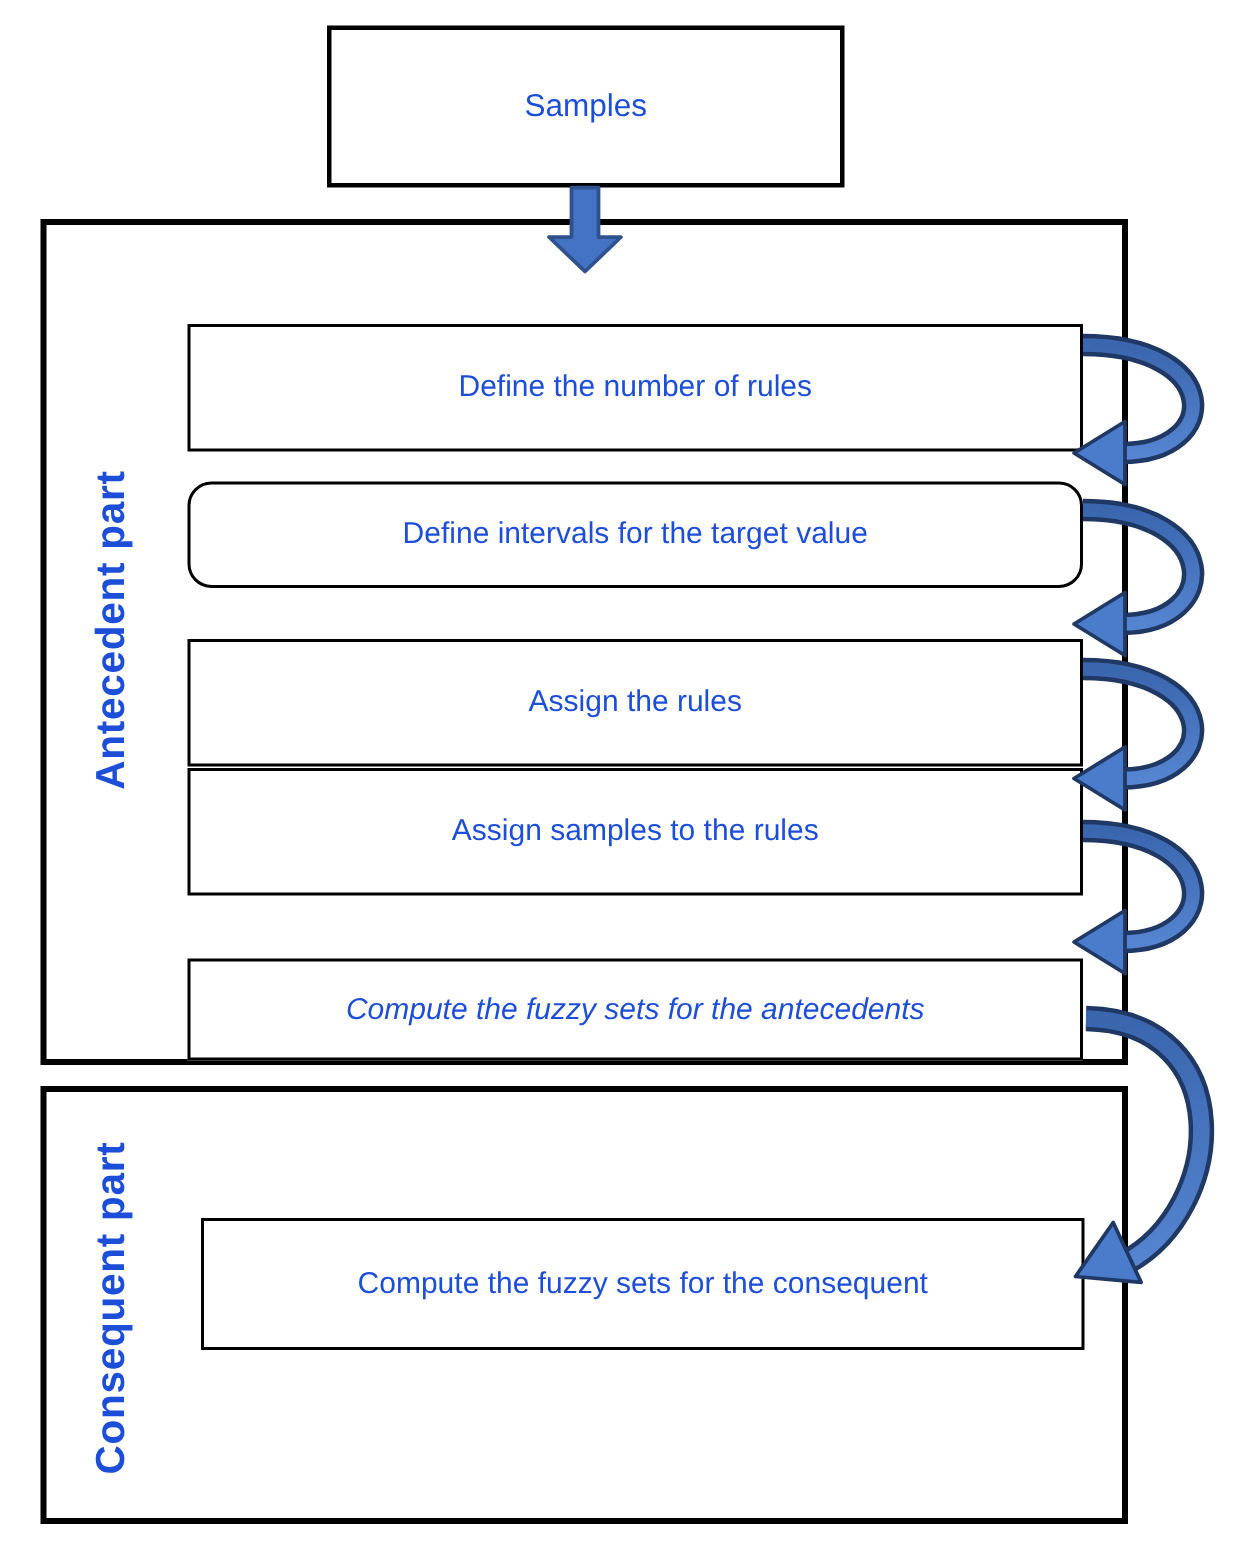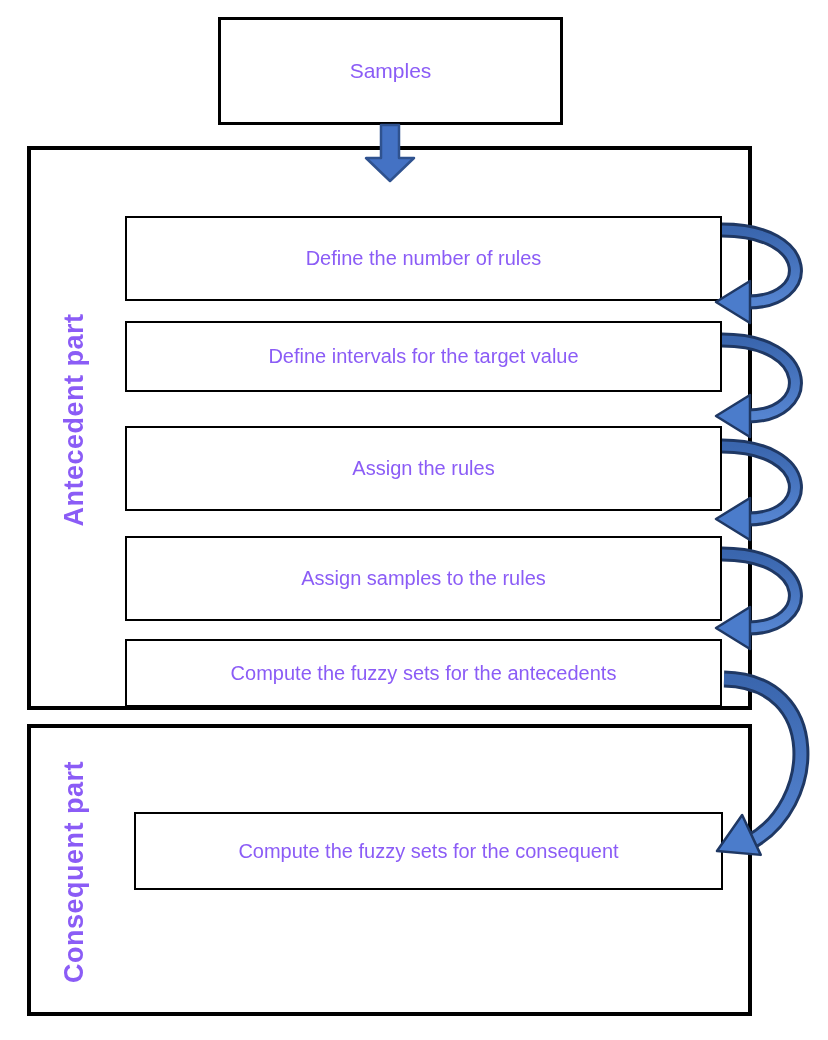--- a/index.html
+++ b/index.html
@@ -1,21 +1,21 @@
 <!DOCTYPE html>
 <html><head>
 <meta charset="utf-8">
 <style>
   html,body{margin:0;padding:0;background:#ffffff;}
   .canvas{
     position:relative;
     width:828px;height:1040px;
     background:#ffffff;
     font-family:"Liberation Sans", sans-serif;
-    color:#8b5cf6;
+    color:#1d4ed8;
     overflow:hidden;
   }
   .box{
     position:absolute;
     background:#ffffff;
     border:2px solid #000000;
     display:flex;align-items:center;justify-content:center;
     text-align:center;
     font-size:20px;
     box-sizing:border-box;
@@ -37,25 +37,25 @@
     transform:translate(-50%,-50%) rotate(-90deg);
     white-space:nowrap;
     font-weight:bold;
     font-size:27px;
     letter-spacing:0.5px;
   }
   .rot-antecedent{left:74px;top:420px;}
   .rot-consequent{left:74px;top:872px;}
   .step{left:125px;width:597px;margin-top:36px;}
   .step-1{top:180px;height:85px;}
-  .step-2{top:285px;height:71px;}
+  .step-2{top:285px;height:71px;border-radius:16px;}
   .step-3{top:390px;height:85px;}
-  .step-4{top:500px;height:85px;}
-  .step-5{top:603px;height:68px;}
-  .step-consequent{left:134px;top:812px;width:589px;height:78px;}
+  .step-4{top:476px;height:85px;}
+  .step-5{top:603px;height:68px;font-style:italic;}
+  .step-consequent{left:134px;top:812px;width:589px;height:88px;}
   .arrow-layer{
     position:absolute;left:0;top:0;width:828px;height:1040px;
     pointer-events:none;
   }
 </style>
 </head>
 <body>
 
 <div class="canvas">
 

